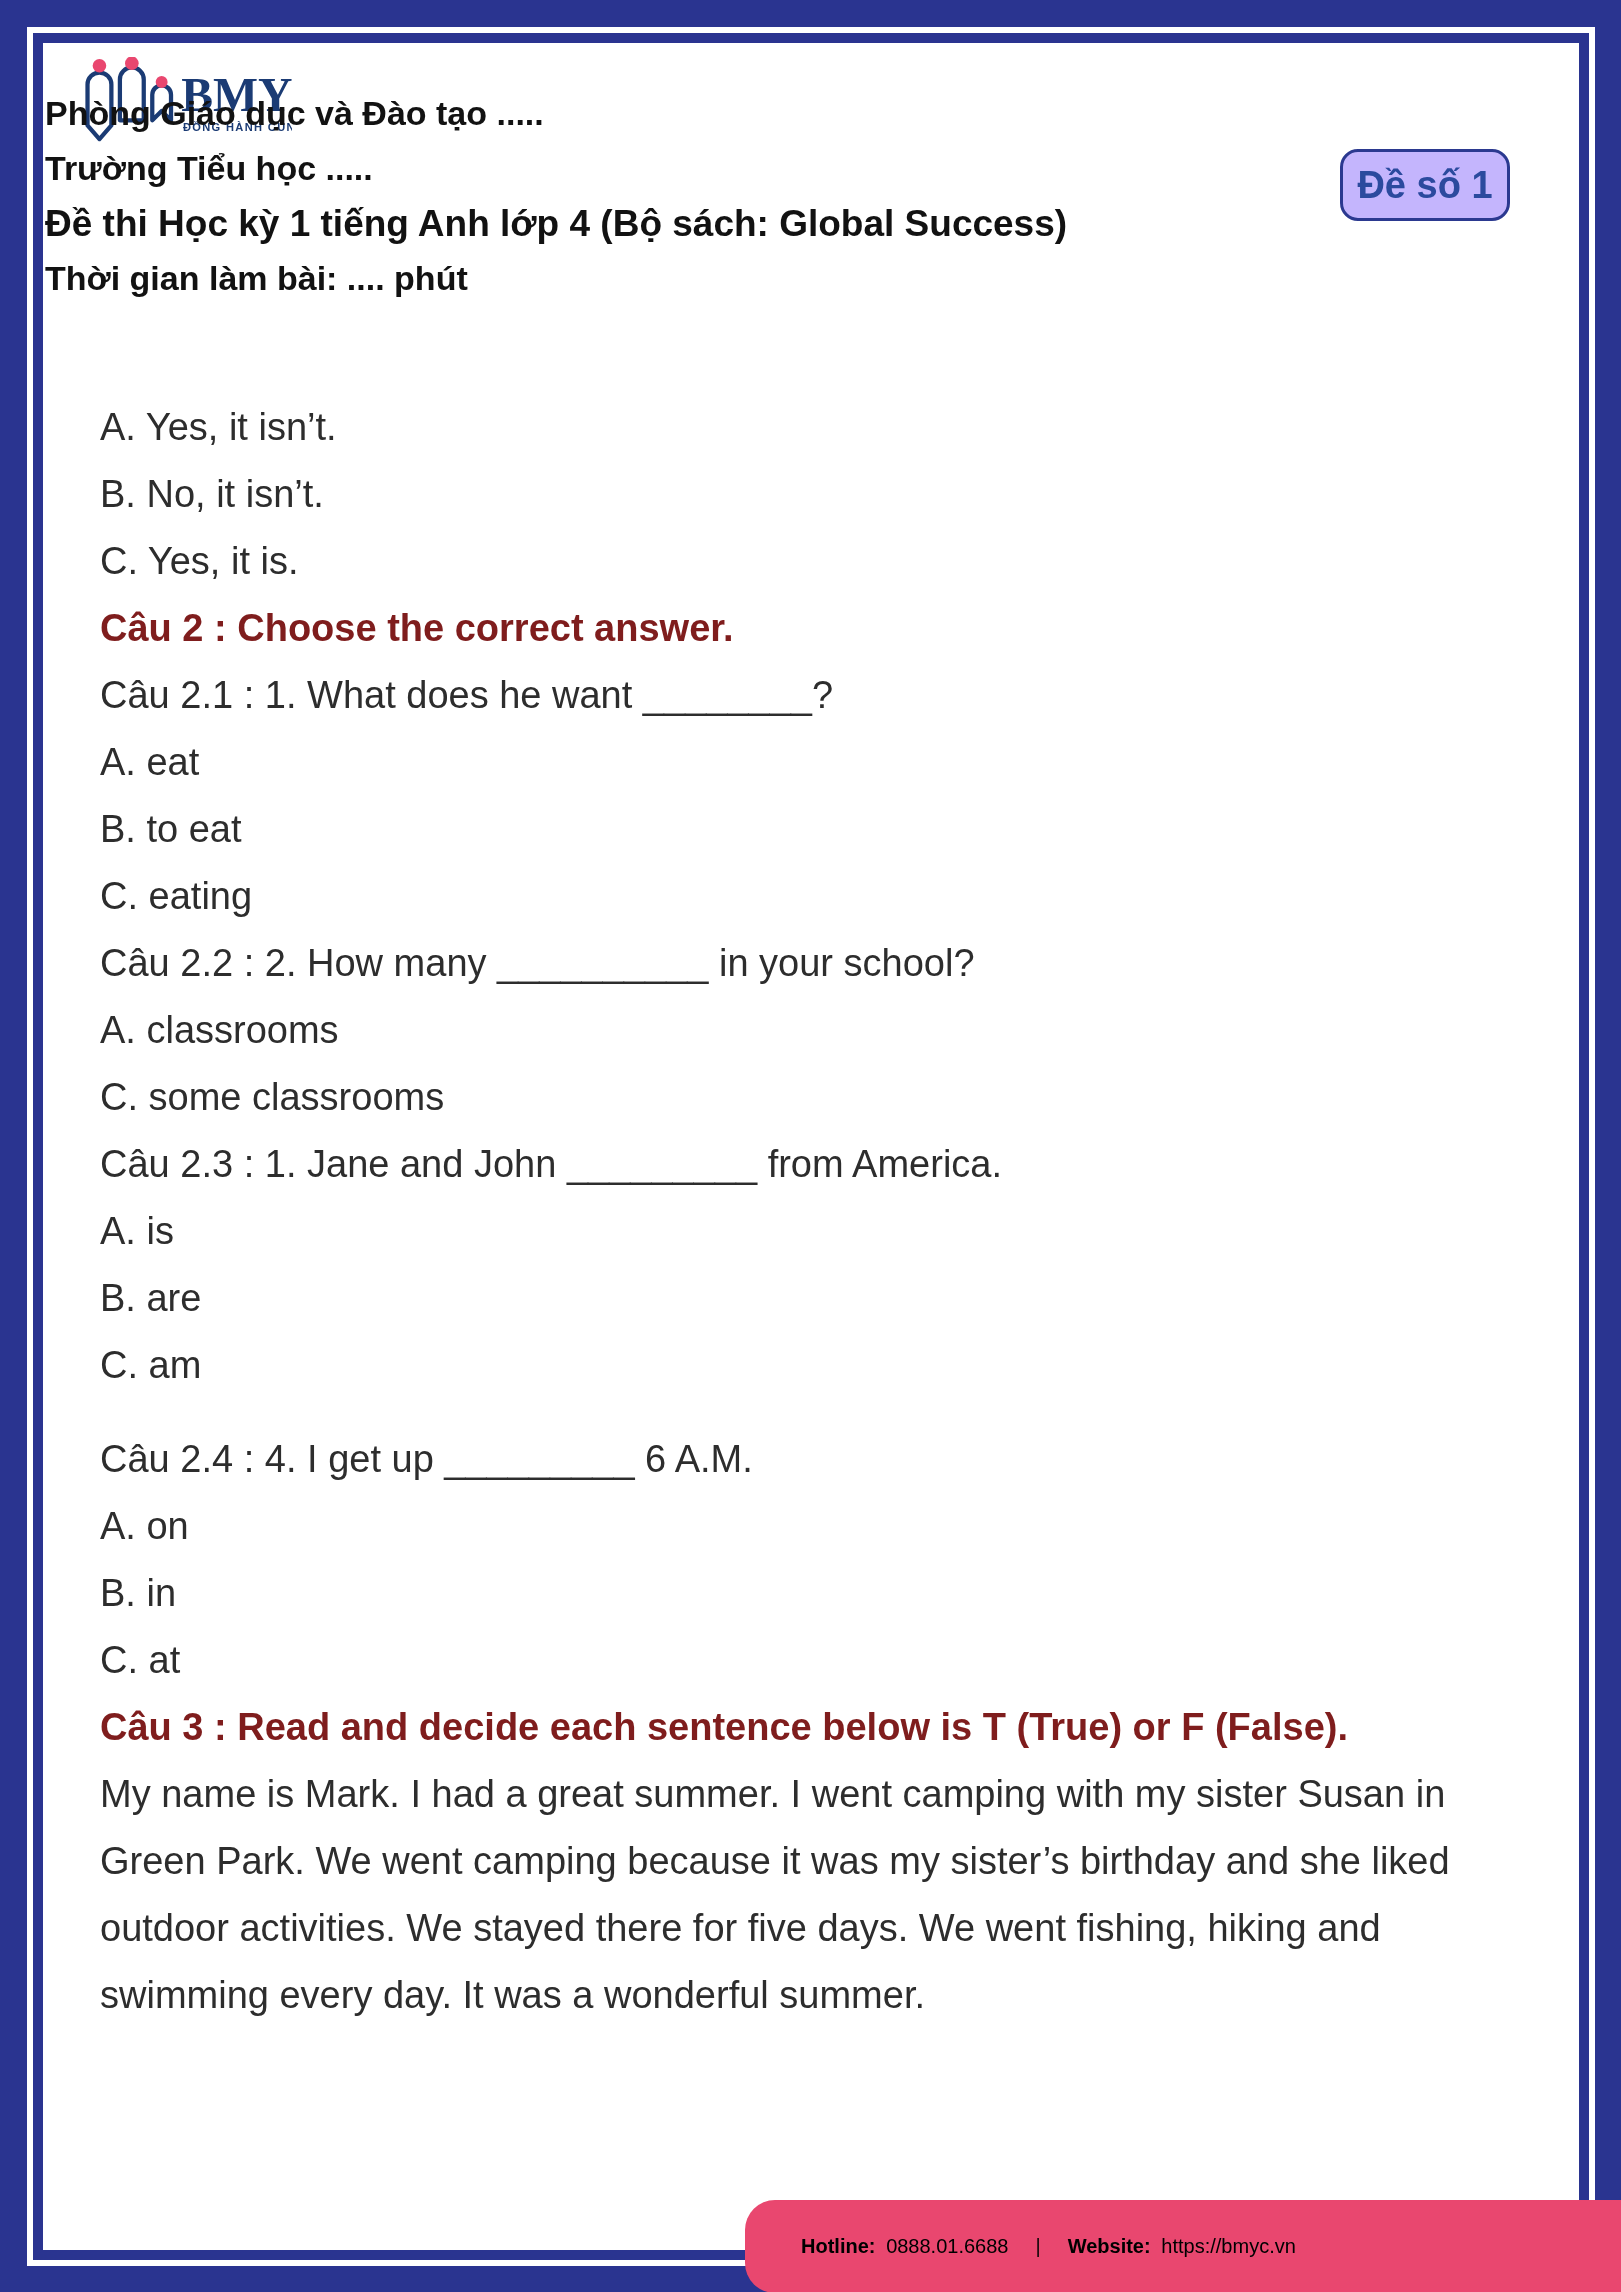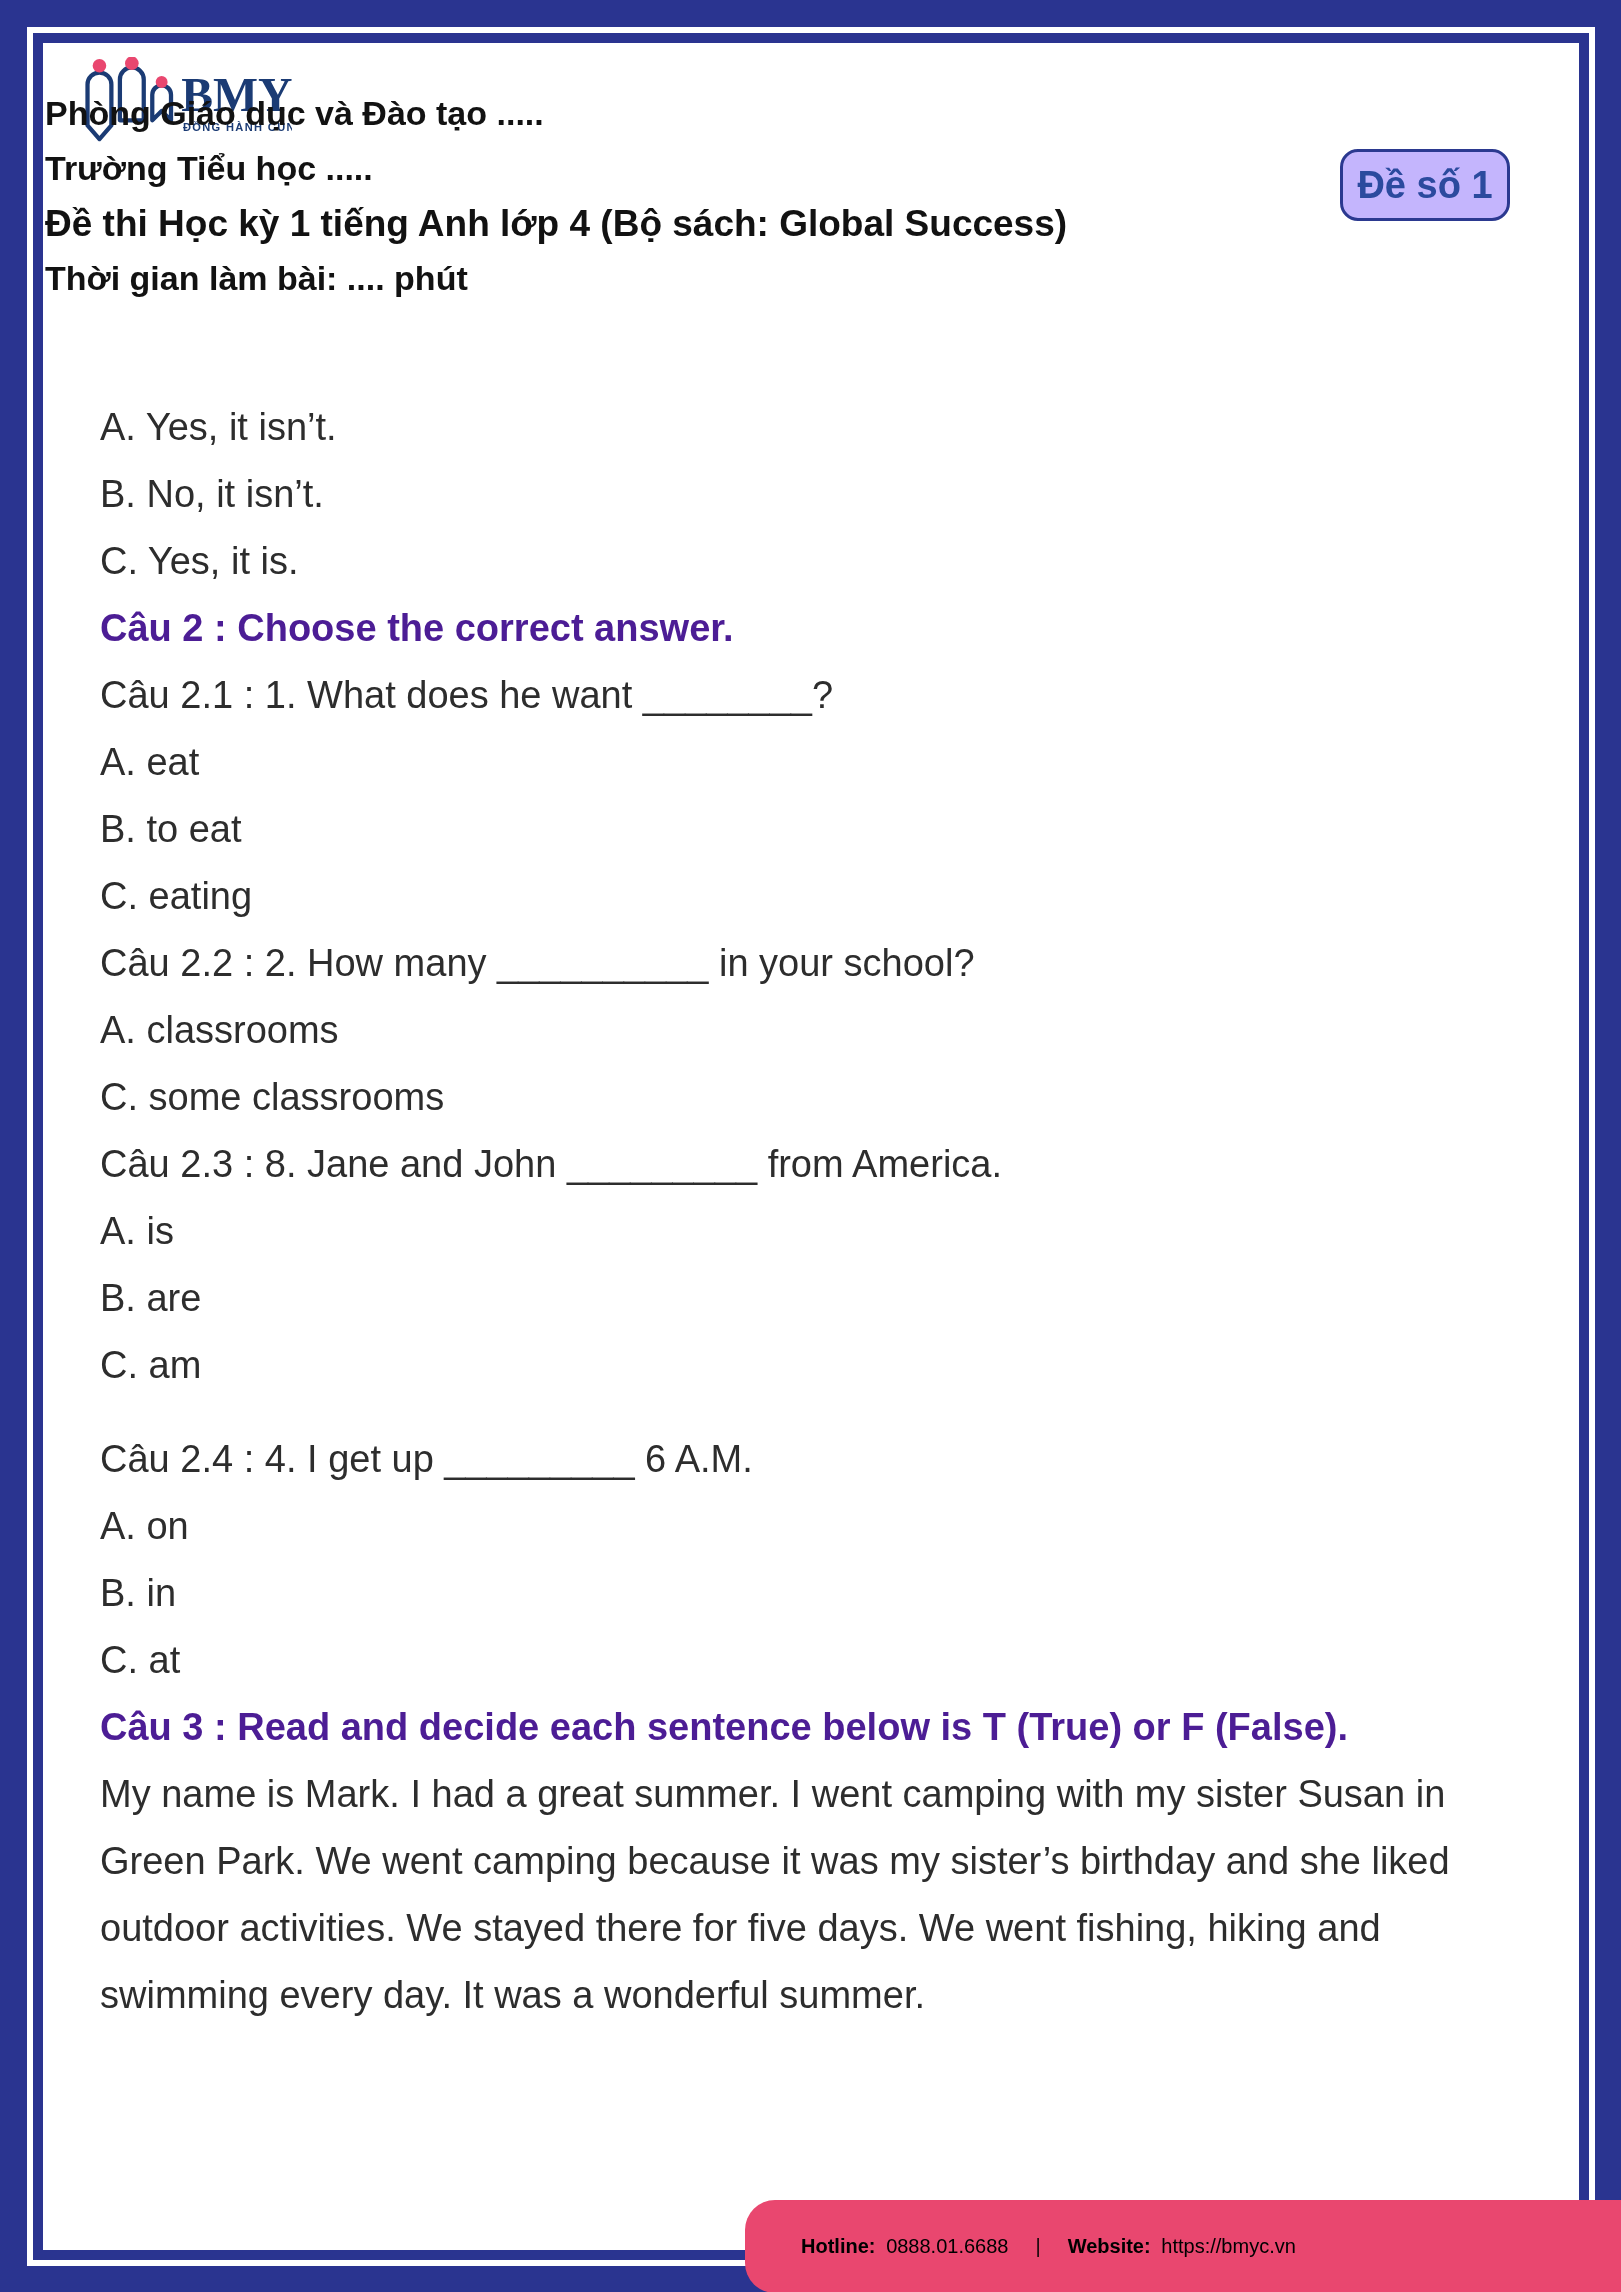--- a/index.html
+++ b/index.html
@@ -41,21 +41,21 @@
     display: flex; align-items: center; justify-content: center;
     font-size: 38px; font-weight: bold; color: #2B4A9E;
     z-index: 2; box-sizing: border-box;
   }
   
   .content {
     position: absolute; left: 100px; top: 394px; width: 1424px;
     color: #2d2d2d; z-index: 2;
   }
   .line { font-size: 38px; line-height: 67px; white-space: pre; }
-  .line.bold { font-weight: bold; color: #4c1d95; }
+  .line.bold { font-weight: bold; color: #7f1d1d; }
   .line.gap-before { margin-top: 27px; }
   
   .footer-bar {
     position: absolute; left: 745px; right: 0; top: 2200px; bottom: 0;
     background: #E9476F;
     border-radius: 30px 0 0 30px;
     display: flex; align-items: center;
     padding-left: 56px;
     color: #000000; font-size: 20px;
     z-index: 5; box-sizing: border-box;
@@ -103,21 +103,21 @@
     <div class="line">B. No, it isn’t.</div>
     <div class="line">C. Yes, it is.</div>
     <div class="line bold">Câu 2 : Choose the correct answer.</div>
     <div class="line">Câu 2.1 : 1. What does he want ________?</div>
     <div class="line">A. eat</div>
     <div class="line">B. to eat</div>
     <div class="line">C. eating</div>
     <div class="line">Câu 2.2 : 2. How many __________ in your school?</div>
     <div class="line">A. classrooms</div>
     <div class="line">C. some classrooms</div>
-    <div class="line">Câu 2.3 : 8. Jane and John _________ from America.</div>
+    <div class="line">Câu 2.3 : 1. Jane and John _________ from America.</div>
     <div class="line">A. is</div>
     <div class="line">B. are</div>
     <div class="line">C. am</div>
     <div class="line gap-before">Câu 2.4 : 4. I get up _________ 6 A.M.</div>
     <div class="line">A. on</div>
     <div class="line">B. in</div>
     <div class="line">C. at</div>
     <div class="line bold">Câu 3 : Read and decide each sentence below is T (True) or F (False).</div>
     <div class="line">My name is Mark. I had a great summer. I went camping with my sister Susan in</div>
     <div class="line">Green Park. We went camping because it was my sister’s birthday and she liked</div>

